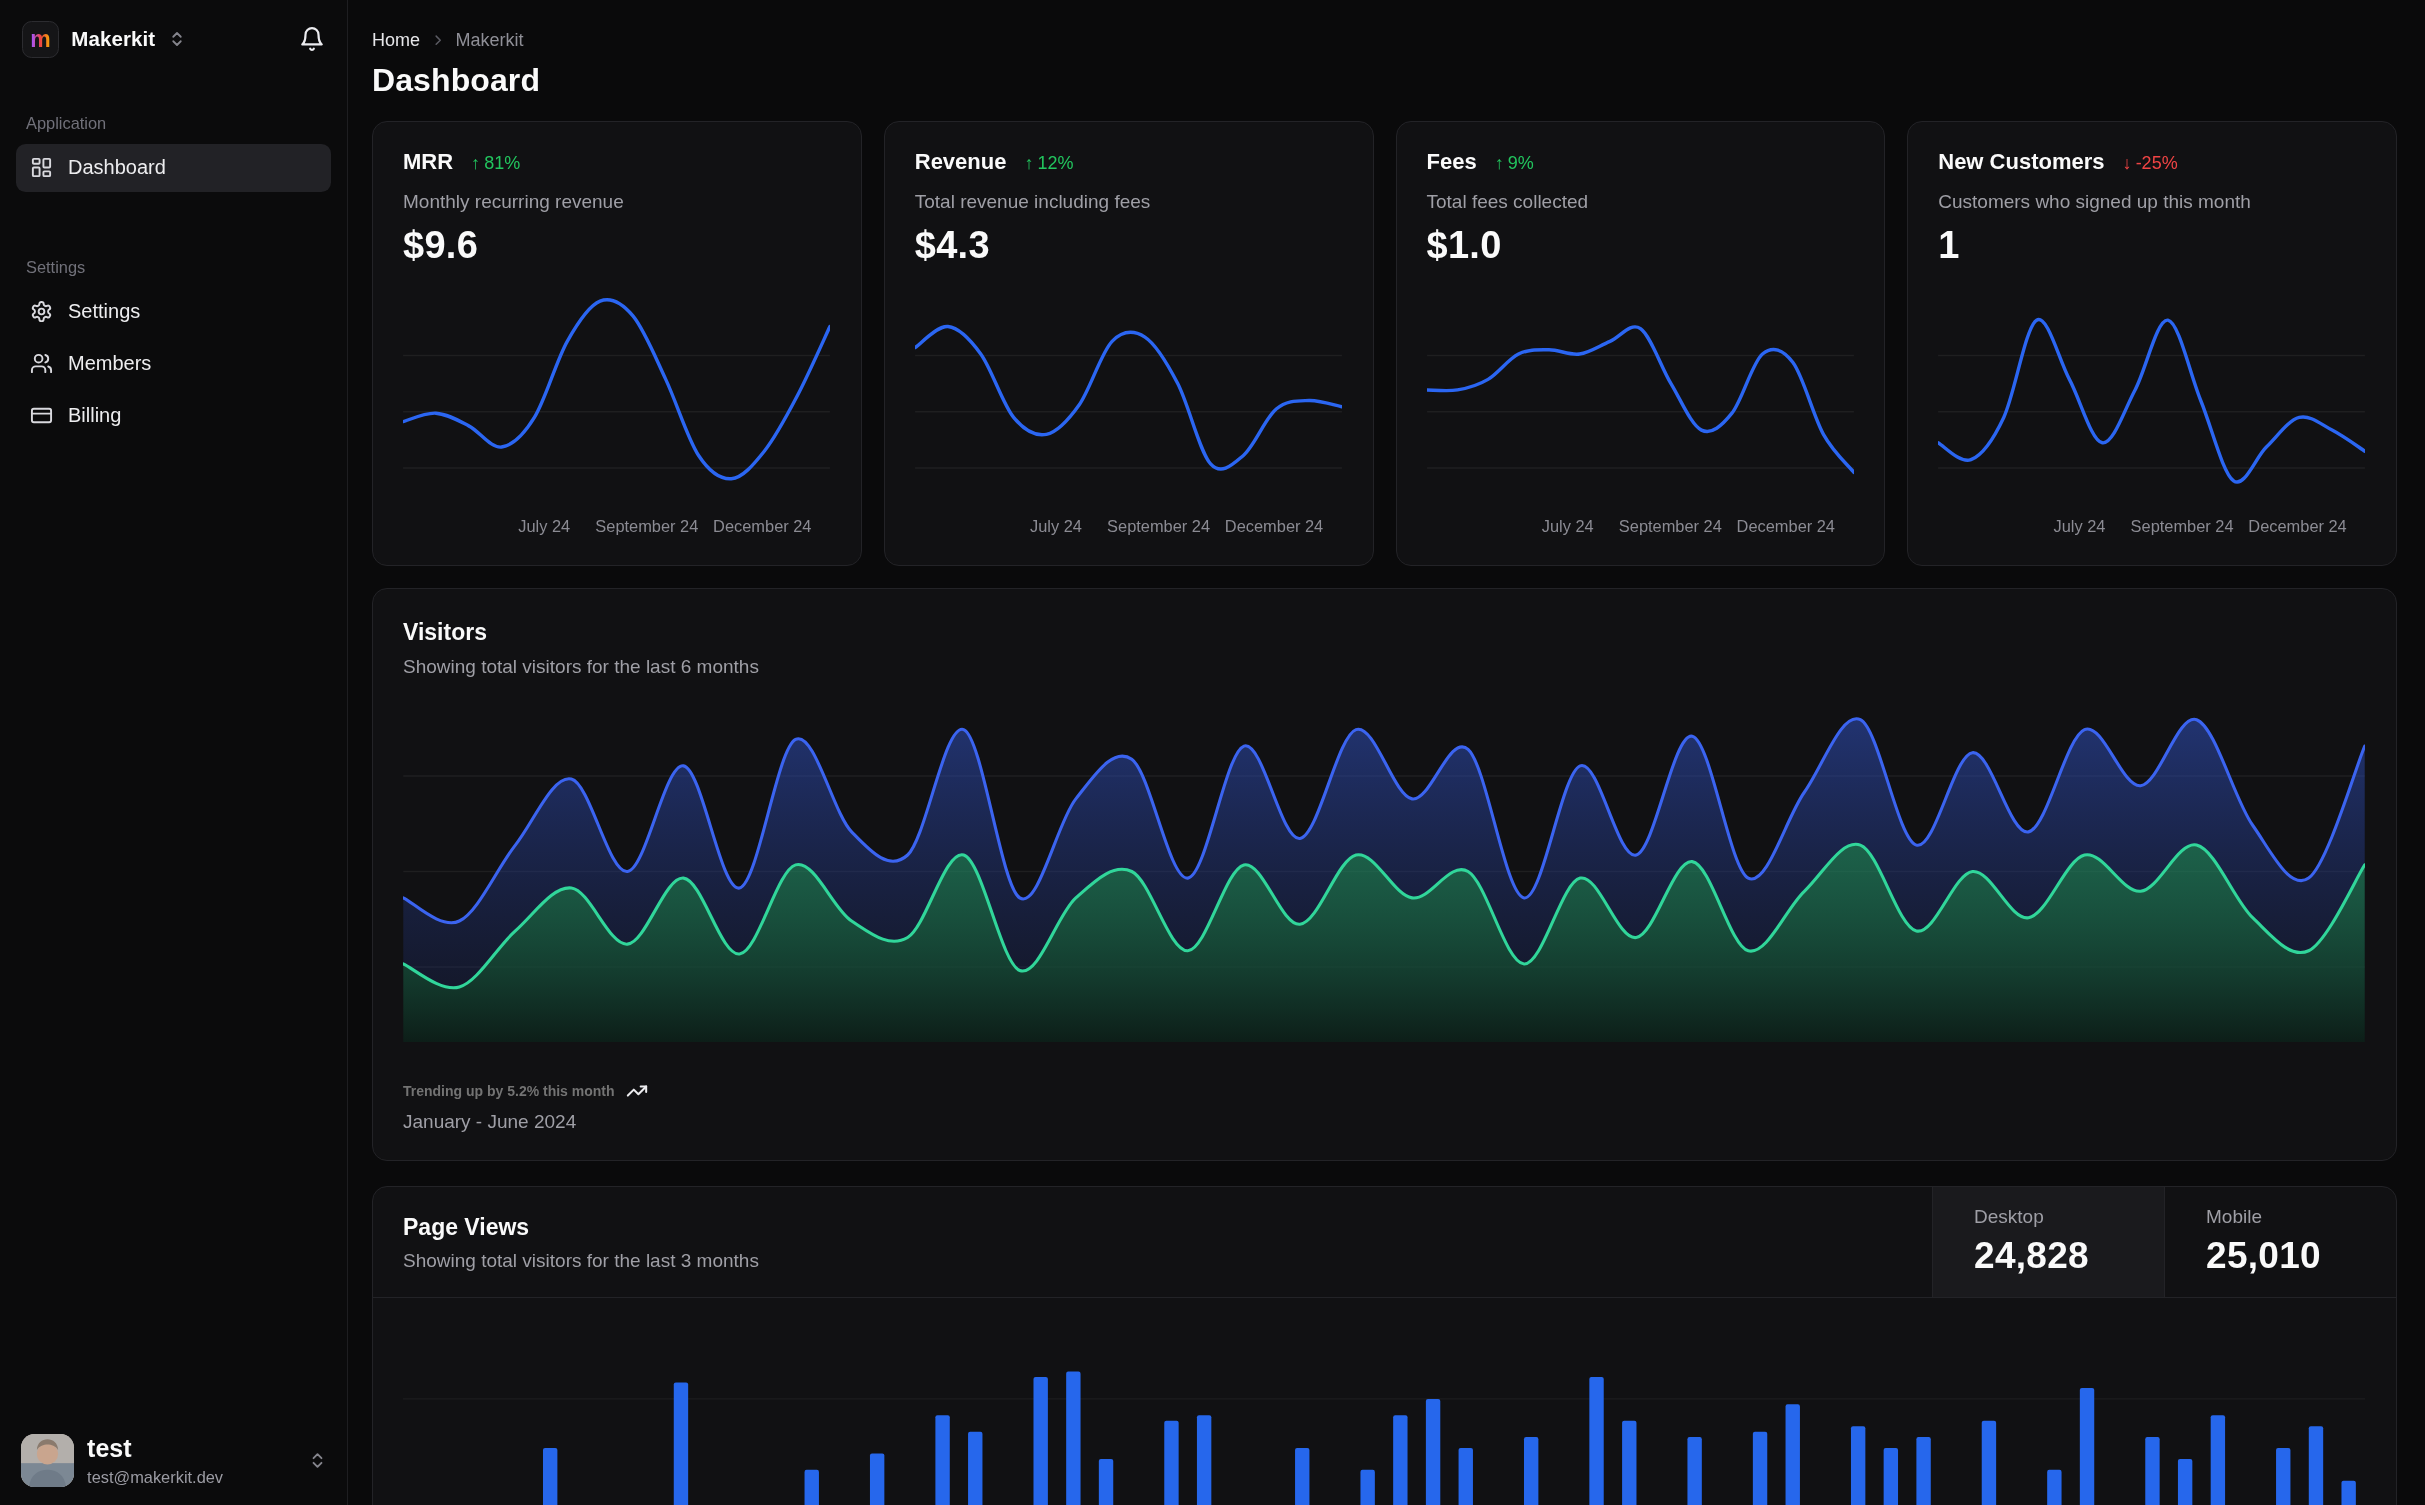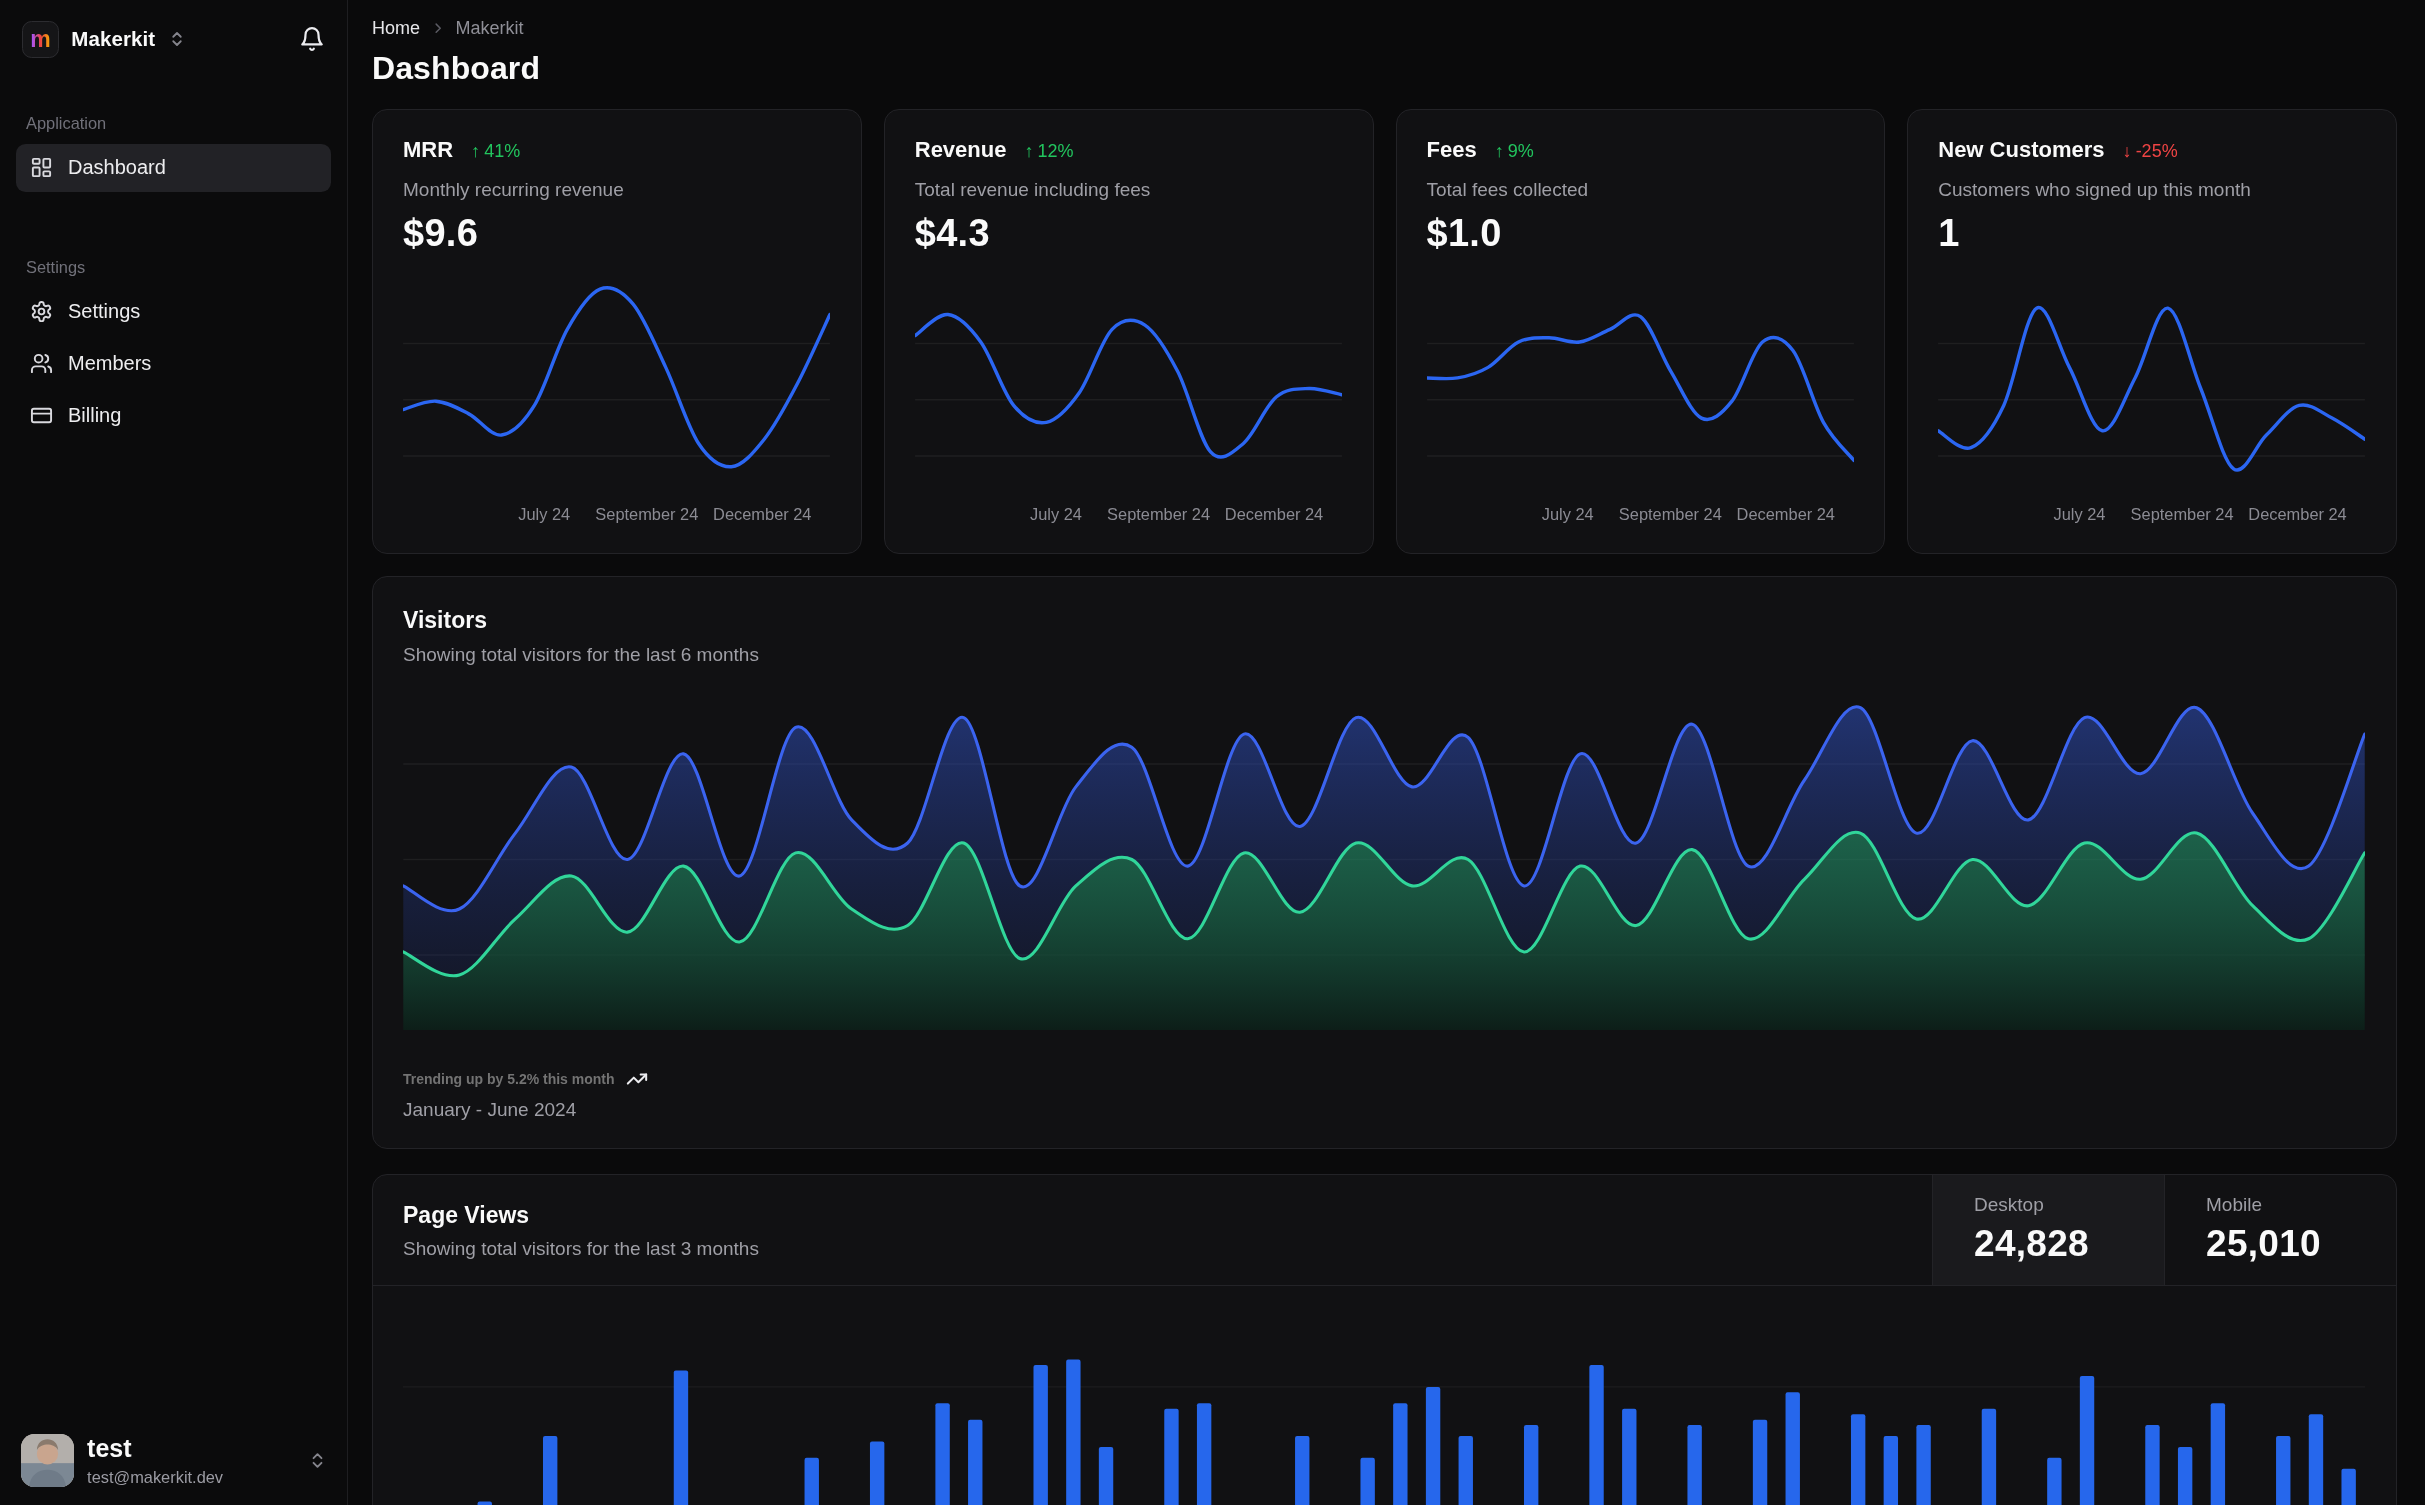--- a/index.html
+++ b/index.html
@@ -30,21 +30,21 @@
   .nav-item.active { background:#222226; }
   .user-row { display:flex; align-items:center; gap:13.6px; padding:18px 20.5px; }
   .avatar { width:53px; height:53px; border-radius:13.6px; overflow:hidden; position:relative;
     background:linear-gradient(180deg,#c7c3bf 0%,#948f8b 100%); flex:none; }
   .avatar svg { position:absolute; inset:0; }
   .user-meta { flex:1; min-width:0; }
   .user-name { font-size:25px; font-weight:600; color:#fafafa; }
   .user-email { font-size:16.4px; color:#9b9ba3; margin-top:4.1px; }
 
   
-  .main { position:absolute; left:348px; right:0; top:0; bottom:0; padding:0 29px 0 24px; }
+  .main { position:absolute; left:348px; right:0; top:0; bottom:0; padding:12px 29px 0 24px; }
   .breadcrumb { display:flex; align-items:center; gap:9.6px; margin-top:18px; font-size:18px; }
   .bc-home { color:#e7e7ea; cursor:pointer; }
   .bc-sep { color:#5b5b63; }
   .bc-current { color:#8f8f97; }
   .page-title { font-size:32px; font-weight:700; margin-top:11px; letter-spacing:0.1px; }
 
   .stat-grid { display:grid; grid-template-columns:repeat(4,1fr); gap:22px; margin-top:22px; }
   .card { background:#111113; border:1.4px solid #232327; border-radius:15px; }
   .stat-card { padding:27px 30px 23px 30px; height:445px; }
   .stat-head { display:flex; align-items:baseline; gap:18px; }
@@ -186,21 +186,21 @@
     </div>
     <h1 class="page-title">Dashboard</h1>
 
     <div class="stat-grid">
 
       <div class="card stat-card">
         <div class="stat-head">
           <span class="stat-title">MRR</span>
           <span class="trend up">
               <span>↑</span>
-              <span>41%</span>
+              <span>81%</span>
             </span>
         </div>
         <div class="stat-desc">Monthly recurring revenue</div>
         <div class="stat-value">$9.6</div>
         <div class="spark">
             <svg width="427" height="225" style="position:absolute;inset:0" viewBox="0 0 626 330">
               <defs></defs>
               <line x1="0" x2="626" y1="99.0" y2="99.0" stroke="rgba(255,255,255,0.06)" stroke-width="2"></line>
               <line x1="0" x2="626" y1="181.5" y2="181.5" stroke="rgba(255,255,255,0.06)" stroke-width="2"></line>
               <line x1="0" x2="626" y1="264.0" y2="264.0" stroke="rgba(255,255,255,0.06)" stroke-width="2"></line>

